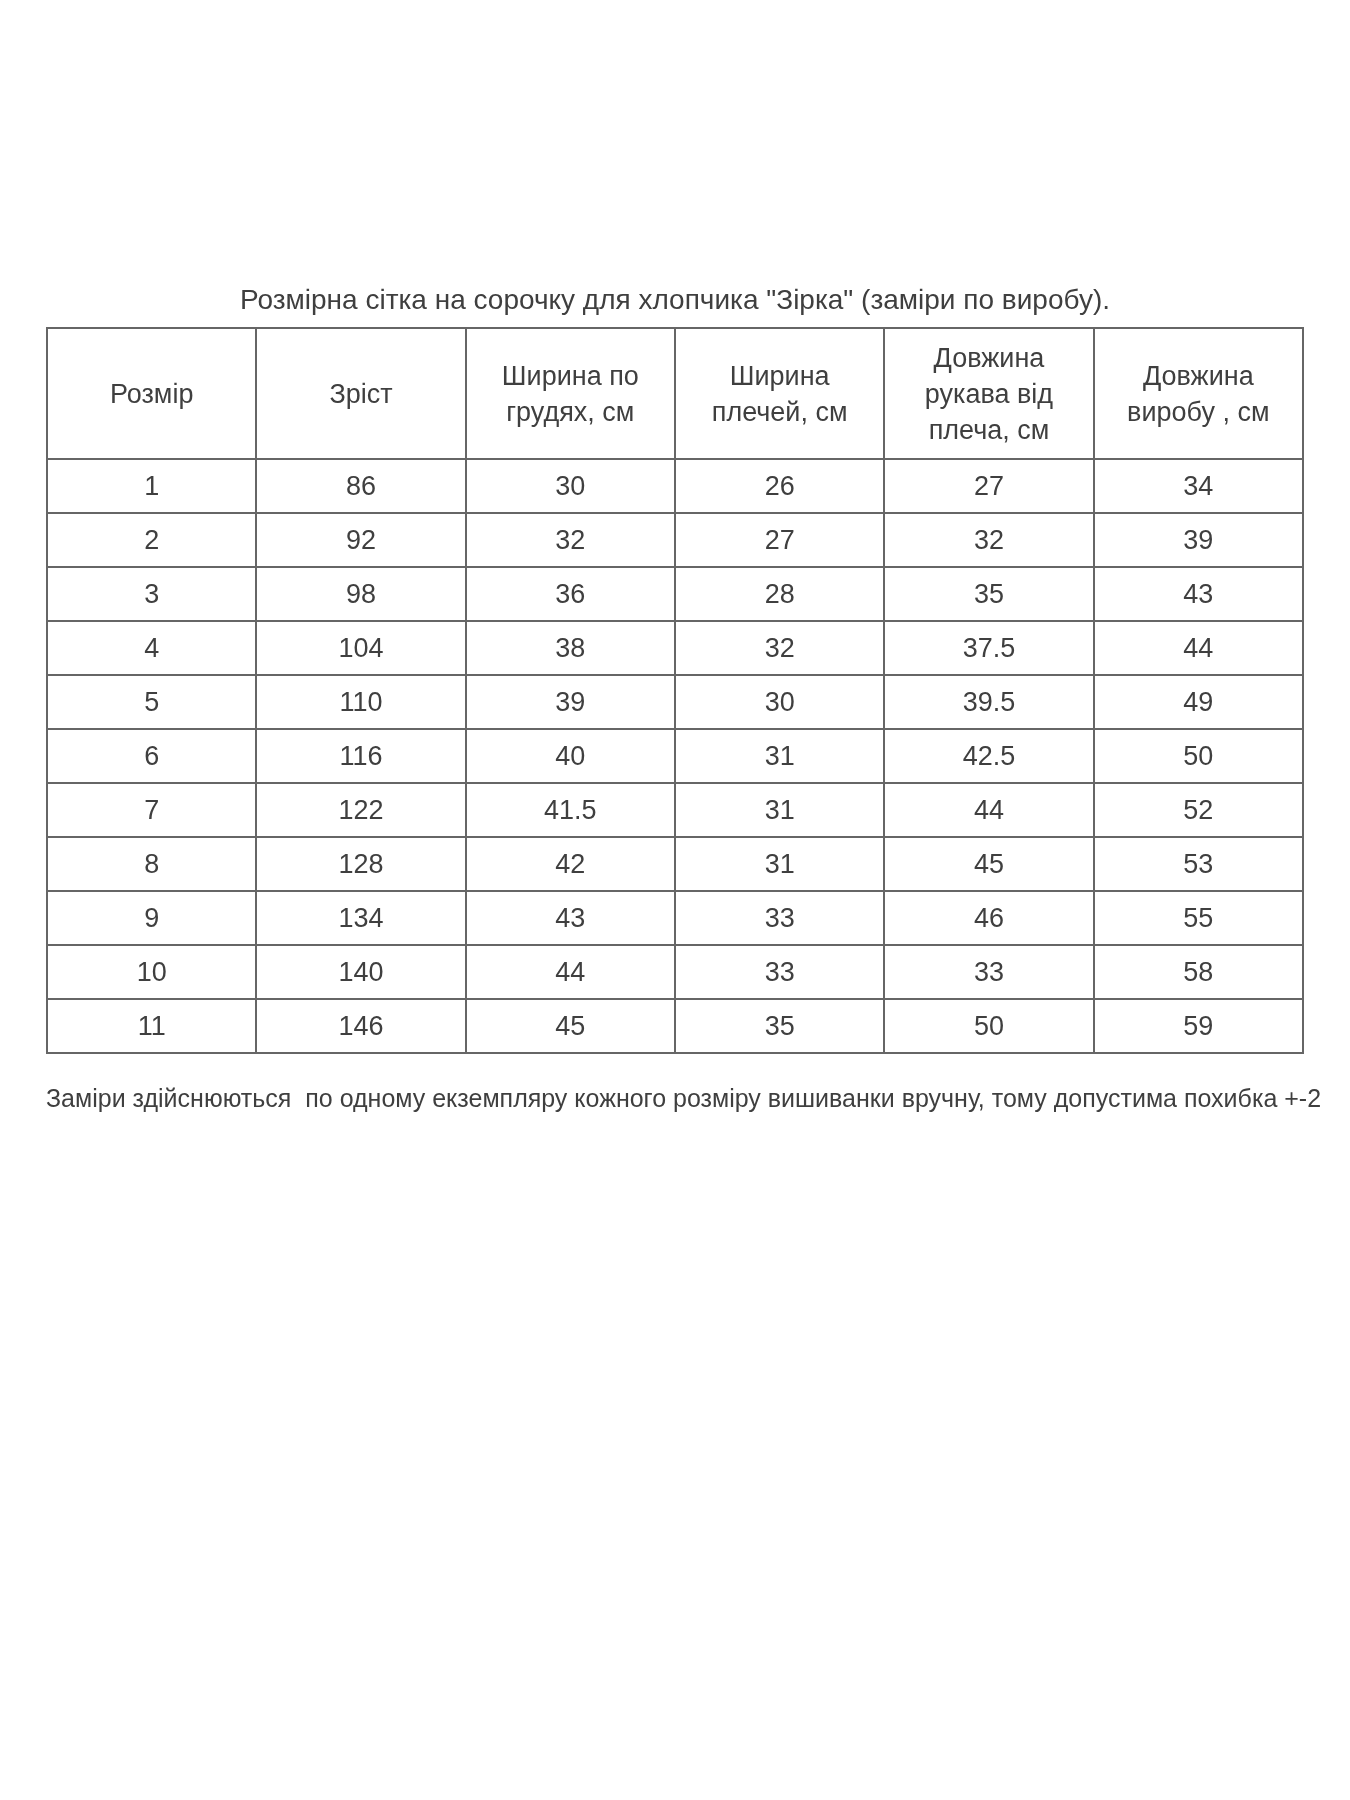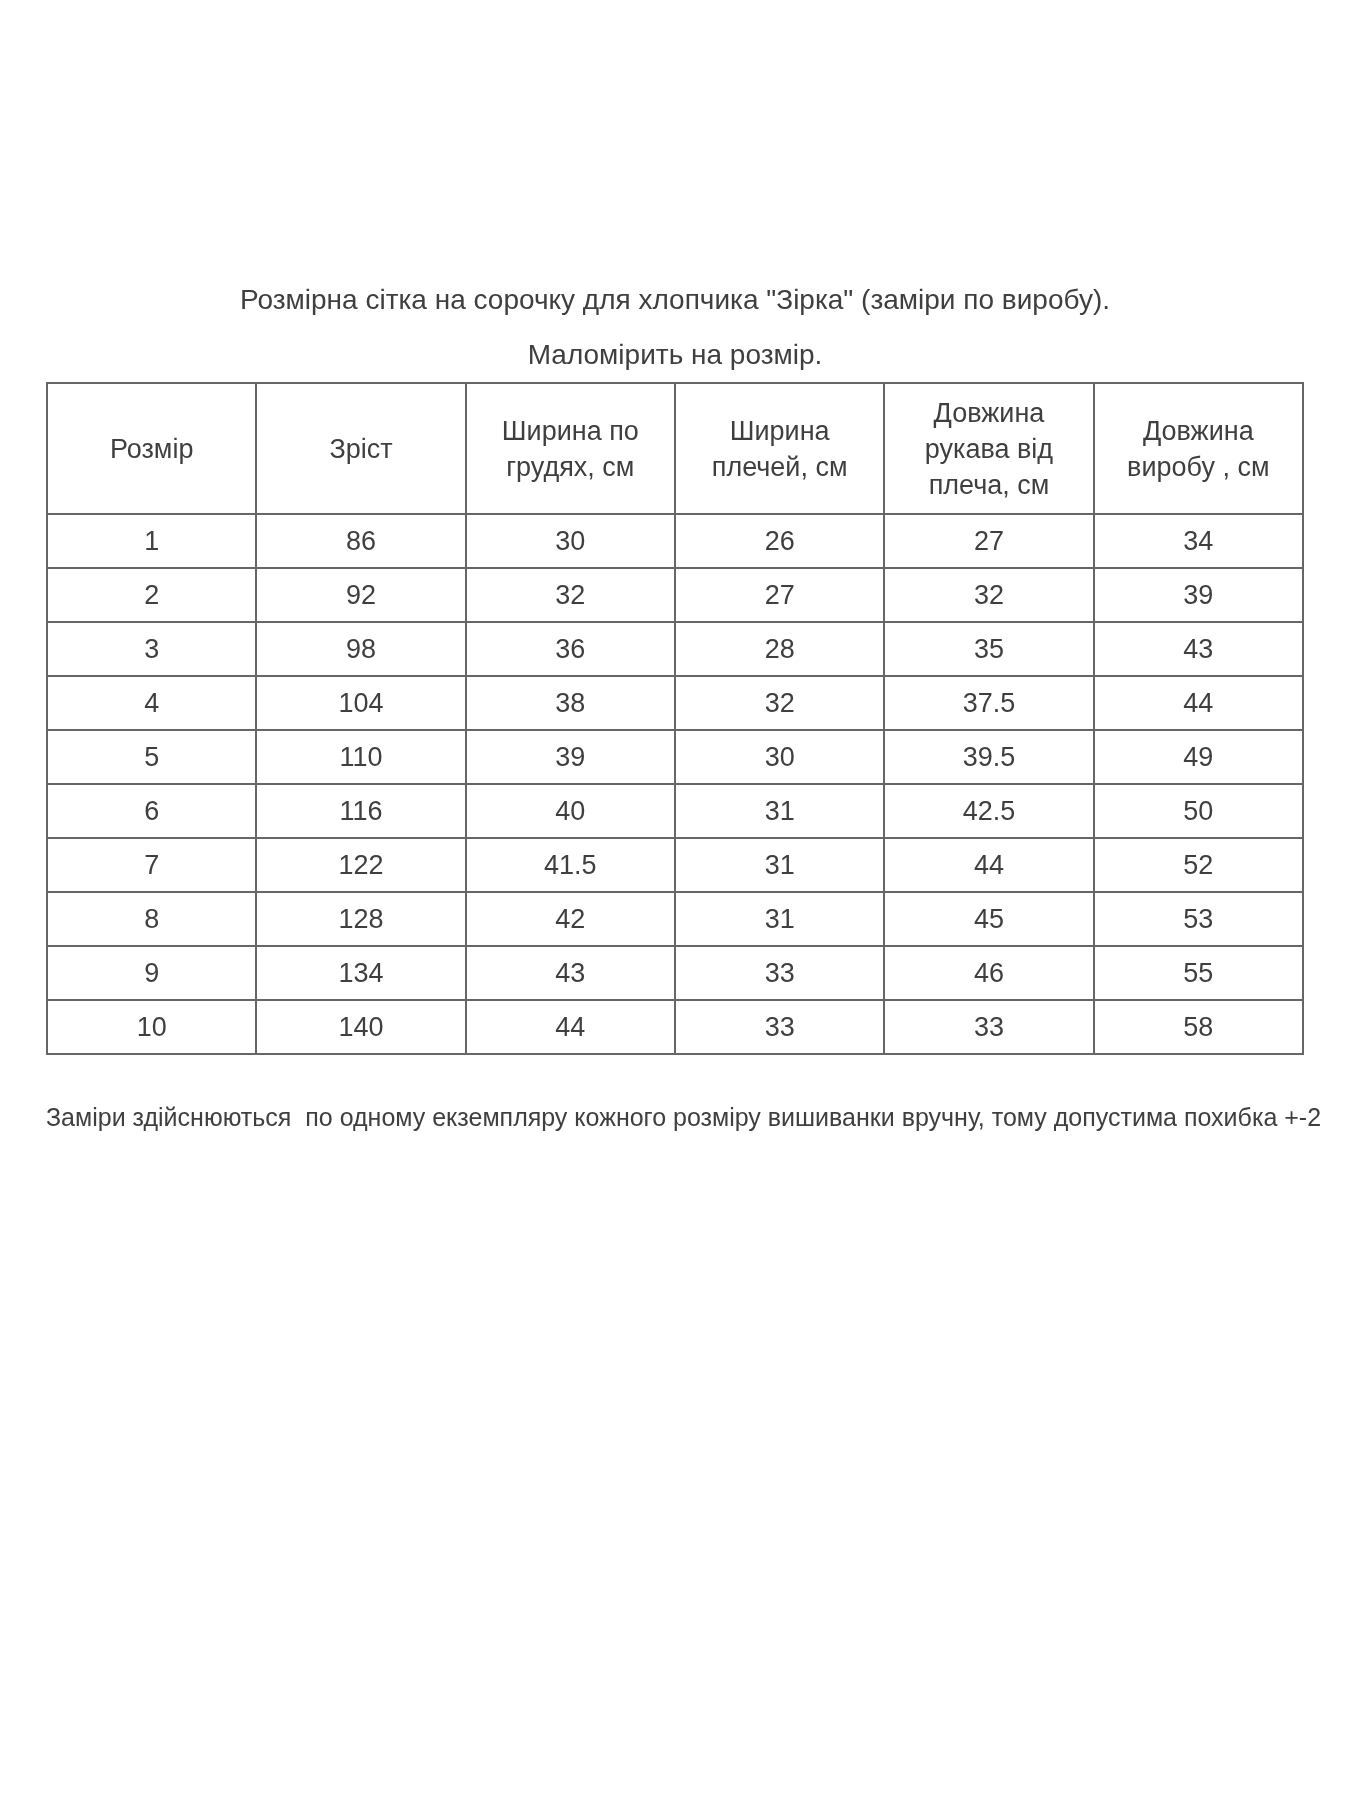--- a/index.html
+++ b/index.html
@@ -41,36 +41,35 @@
     font-size: 27px;
     line-height: 36px;
     padding: 0 16px;
   }
   table.size-table td {
     height: 54px;
     font-size: 27px;
     padding: 0 6px;
   }
   .footnote {
-    margin-top: 43px;
+    margin-top: 25px;
     text-align: center;
     font-size: 25px;
     line-height: 38px;
     color: #3f3f3f;
   }
   .footnote .no-wrap-line { white-space: pre; }
 </style>
 </head>
 <body>
 
 <div class="page">
 
   <div class="title-block">
     <p>Розмірна сітка на сорочку для хлопчика "Зірка" (заміри по виробу).</p>
-    <p>Маломірить на розмір.</p>
   </div>
 
   <table class="size-table">
     <thead>
       <tr id="header-row">
           <th>Розмір</th>
           <th>Зріст</th>
           <th>Ширина по грудях, см</th>
           <th>Ширина плечей, см</th>
           <th>Довжина рукава від плеча, см</th>
@@ -151,20 +150,28 @@
           <td>55</td>
         </tr>
         <tr>
           <td>10</td>
           <td>140</td>
           <td>44</td>
           <td>33</td>
           <td>33</td>
           <td>58</td>
         </tr>
+        <tr>
+          <td>11</td>
+          <td>146</td>
+          <td>45</td>
+          <td>35</td>
+          <td>50</td>
+          <td>59</td>
+        </tr>
       </tbody>
   </table>
 
   <div class="footnote">
     <p class="no-wrap-line">Заміри здійснюються  по одному екземпляру кожного розміру вишиванки вручну, тому допустима похибка +-2</p>
   </div>
 
 </div>
 
 </body></html>

